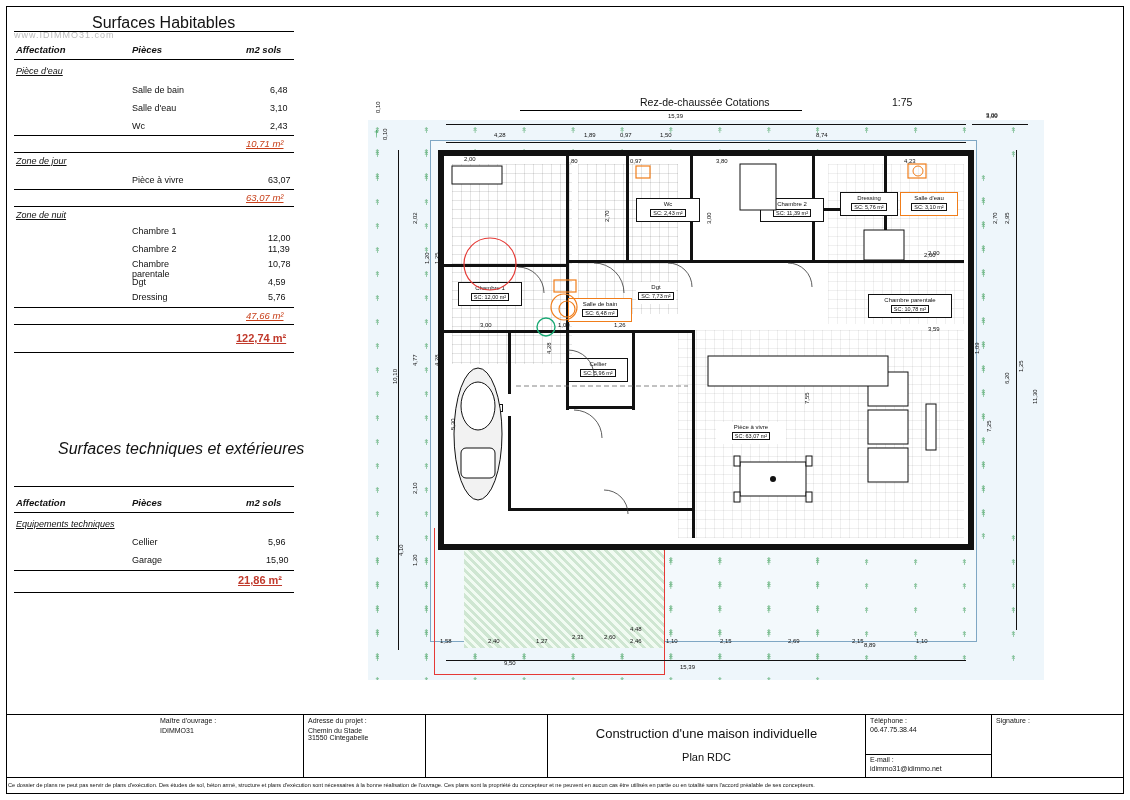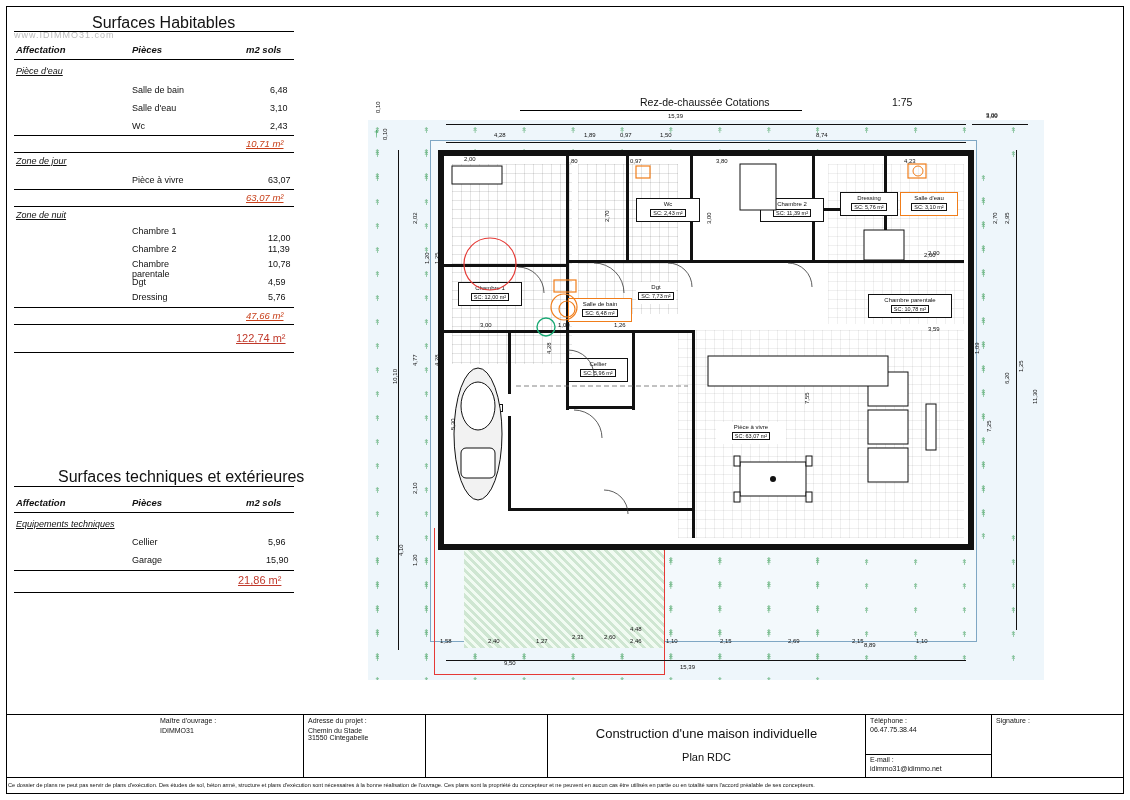--- a/index.html
+++ b/index.html
@@ -12,21 +12,21 @@
     overflow:hidden;
   }
   .sheet{position:absolute;inset:0;}
   .frame{position:absolute;left:6px;top:6px;width:1118px;height:788px;border:1px solid #000;box-sizing:border-box;}
   .rule{position:absolute;background:#000;}
   .hdr{font-weight:bold;font-size:9.5px;font-style:italic;}
   .sec{font-style:italic;text-decoration:underline;font-size:9px;}
   .rowlbl{font-size:9px;}
   .val{font-size:9px;}
   .sub{color:#c8401a;text-decoration:underline;font-size:9.5px;font-style:italic;}
-  .tot{color:#c0392b;font-weight:normal;font-size:11px;text-decoration:underline;}
+  .tot{color:#c0392b;font-weight:bold;font-size:11px;text-decoration:underline;}
 
   .cell{position:absolute;white-space:nowrap;}
 
   
   .plan{position:absolute;left:368px;top:104px;width:676px;height:590px;}
   .grass{position:absolute;left:0;top:16px;width:676px;height:560px;background:#eef6fb;}
   .grass .g{position:absolute;color:#3aa05a;font-size:9px;line-height:9px;}
   .terr{position:absolute;left:62px;top:36px;width:545px;height:500px;border:1px solid #7fa7c4;background:#f3f9fc;}
   .house{position:absolute;left:70px;top:46px;width:536px;height:400px;border:6px solid #111;background:#ffffff;box-sizing:border-box;}
   .wall{position:absolute;background:#111;}
@@ -102,21 +102,21 @@
     <div class="cell val" style="left:268px;top:292px;">5,76</div>
     <div class="rule" style="left:14px;top:307px;width:280px;height:1px;"></div>
     <div class="cell sub" style="left:246px;top:310px;">47,66 m²</div>
     <div class="rule" style="left:14px;top:324px;width:280px;height:1px;"></div>
 
     <div class="cell tot" style="left:236px;top:332px;">122,74 m²</div>
     <div class="rule" style="left:14px;top:352px;width:280px;height:1px;"></div>
   </div>
 
   <div>
-    <div class="cell ttl" style="left:58px;top:468px;">Surfaces techniques et extérieures</div>
+    <div class="cell ttl" style="left:58px;top:440px;font-style:italic;">Surfaces techniques et extérieures</div>
     <div class="rule" style="left:14px;top:486px;width:280px;height:1px;"></div>
     <div class="cell hdr" style="left:16px;top:497px;">Affectation</div>
     <div class="cell hdr" style="left:132px;top:497px;">Pièces</div>
     <div class="cell hdr" style="left:246px;top:497px;">m2 sols</div>
     <div class="rule" style="left:14px;top:512px;width:280px;height:1px;"></div>
 
     <div class="cell sec" style="left:16px;top:519px;">Equipements techniques</div>
     <div class="cell rowlbl" style="left:132px;top:537px;">Cellier</div>
     <div class="cell val" style="left:268px;top:537px;">5,96</div>
     <div class="cell rowlbl" style="left:132px;top:555px;">Garage</div>

